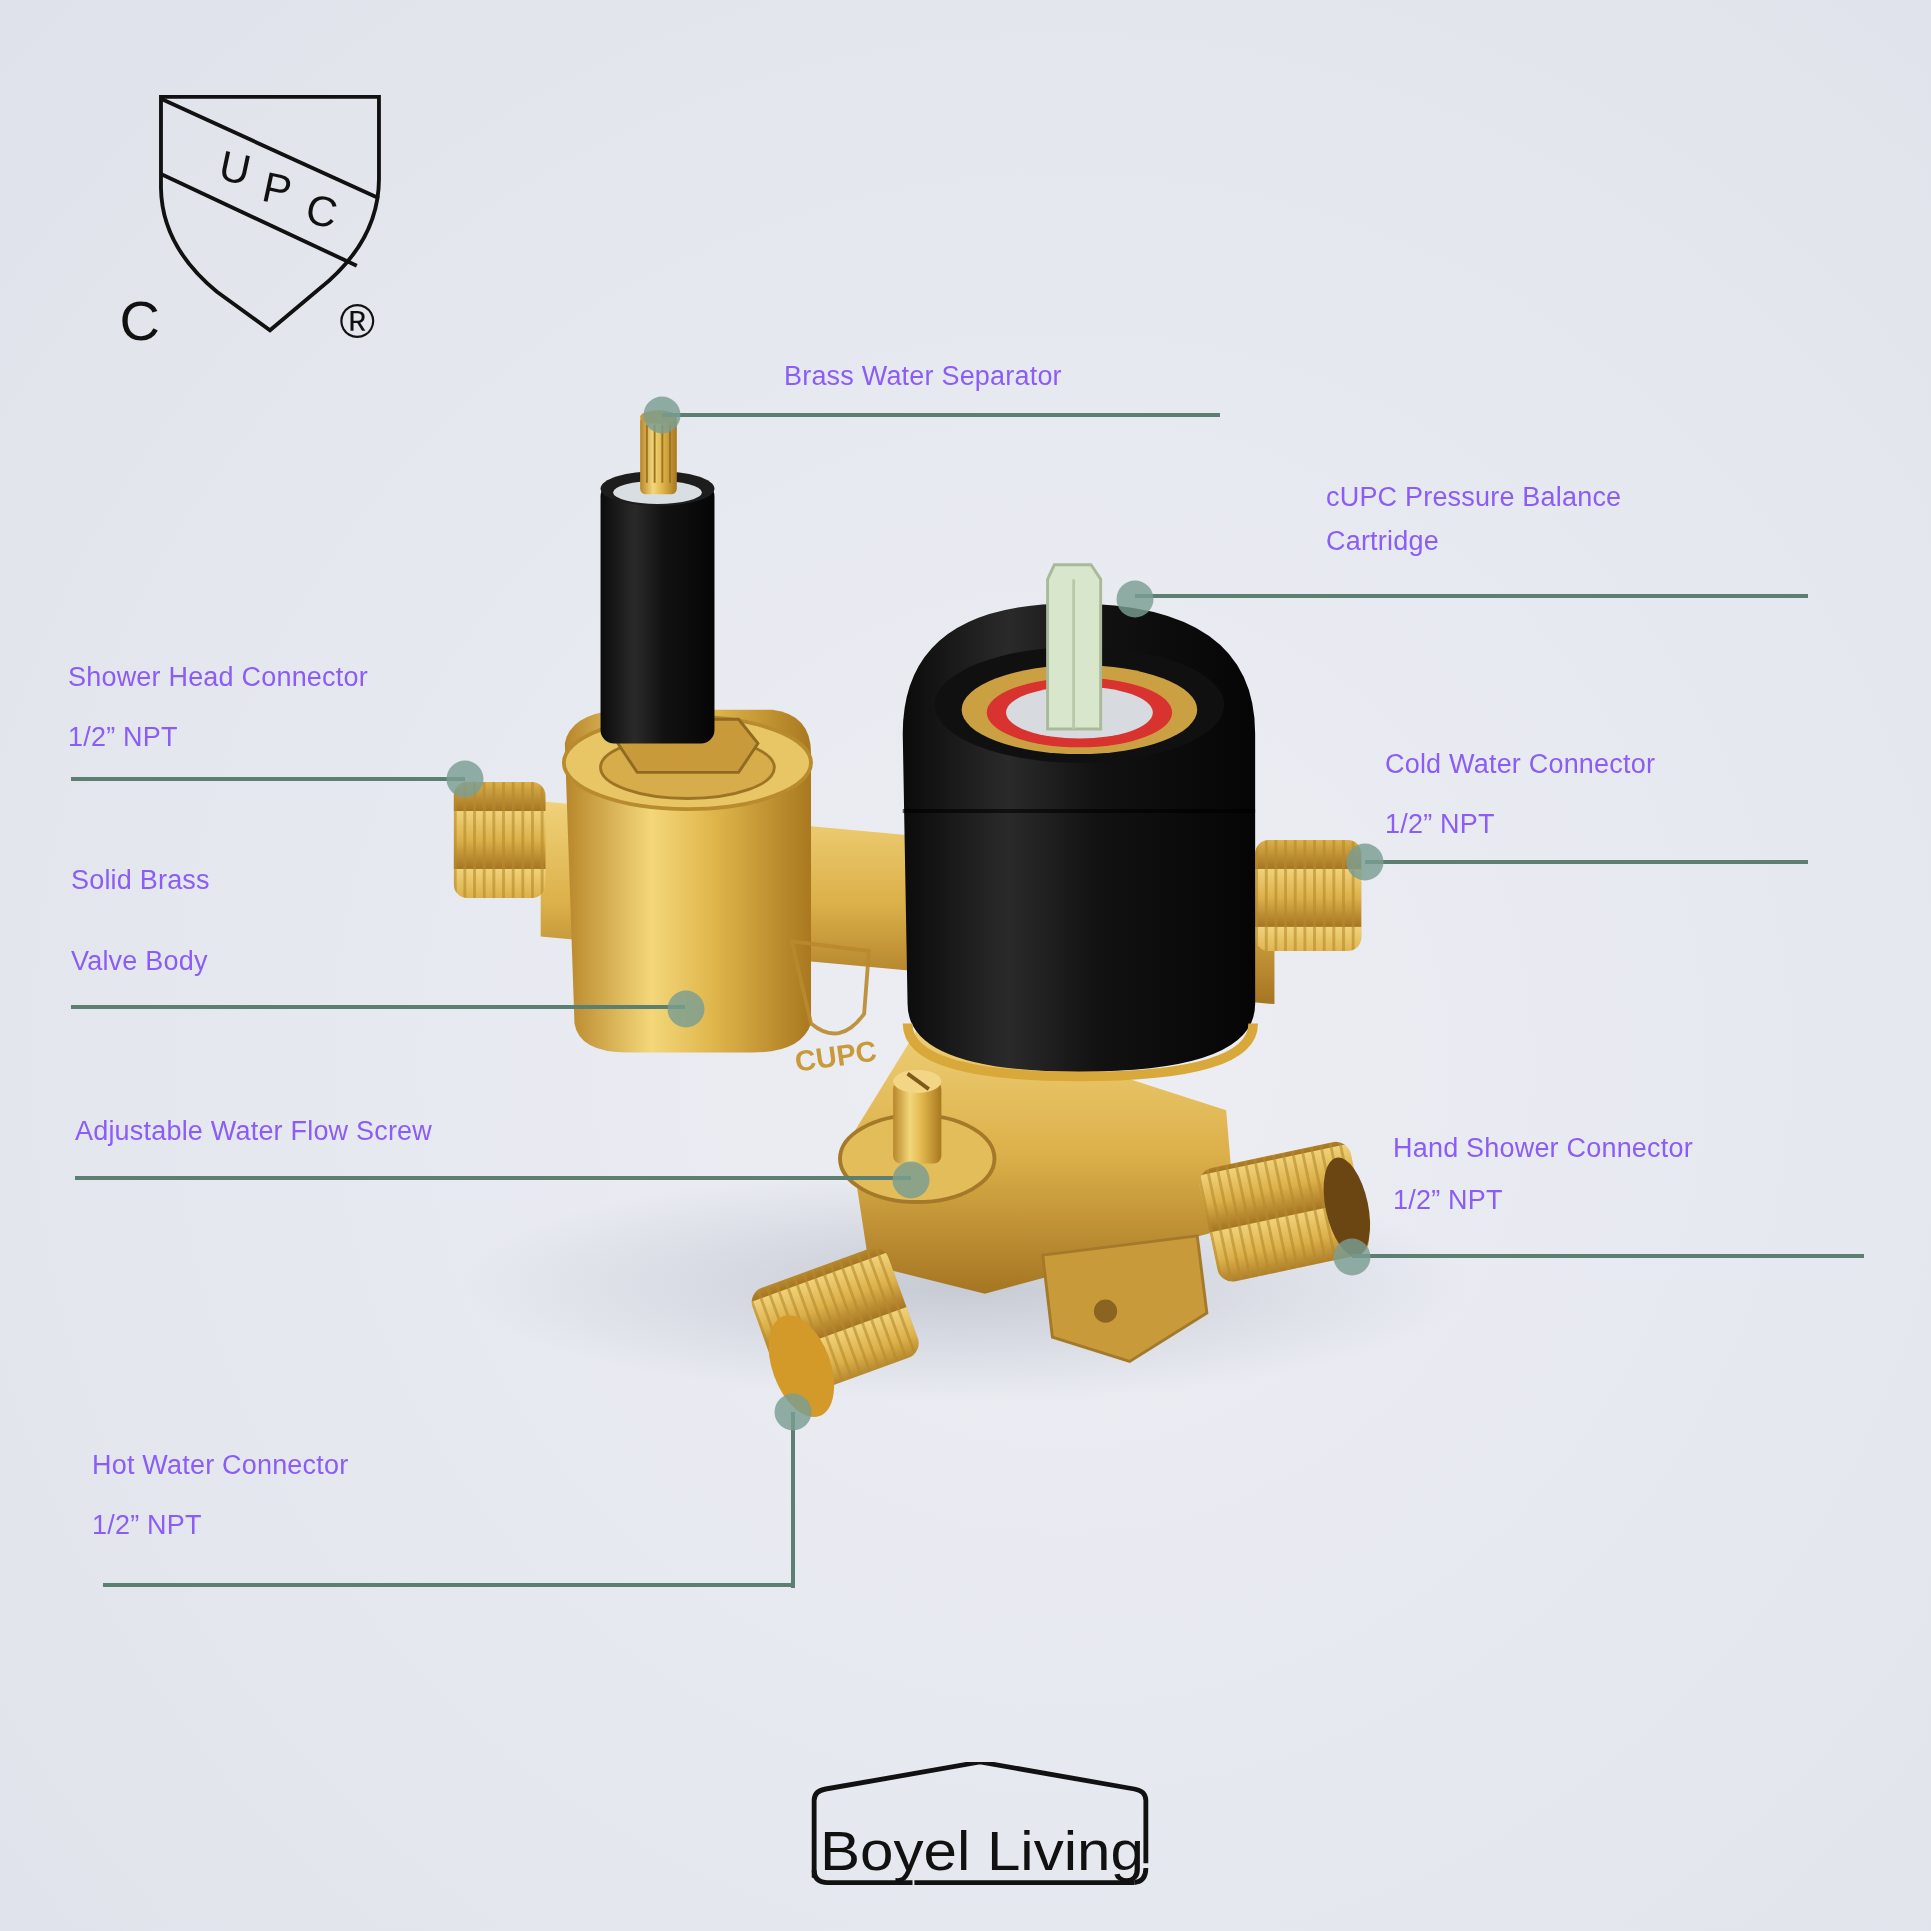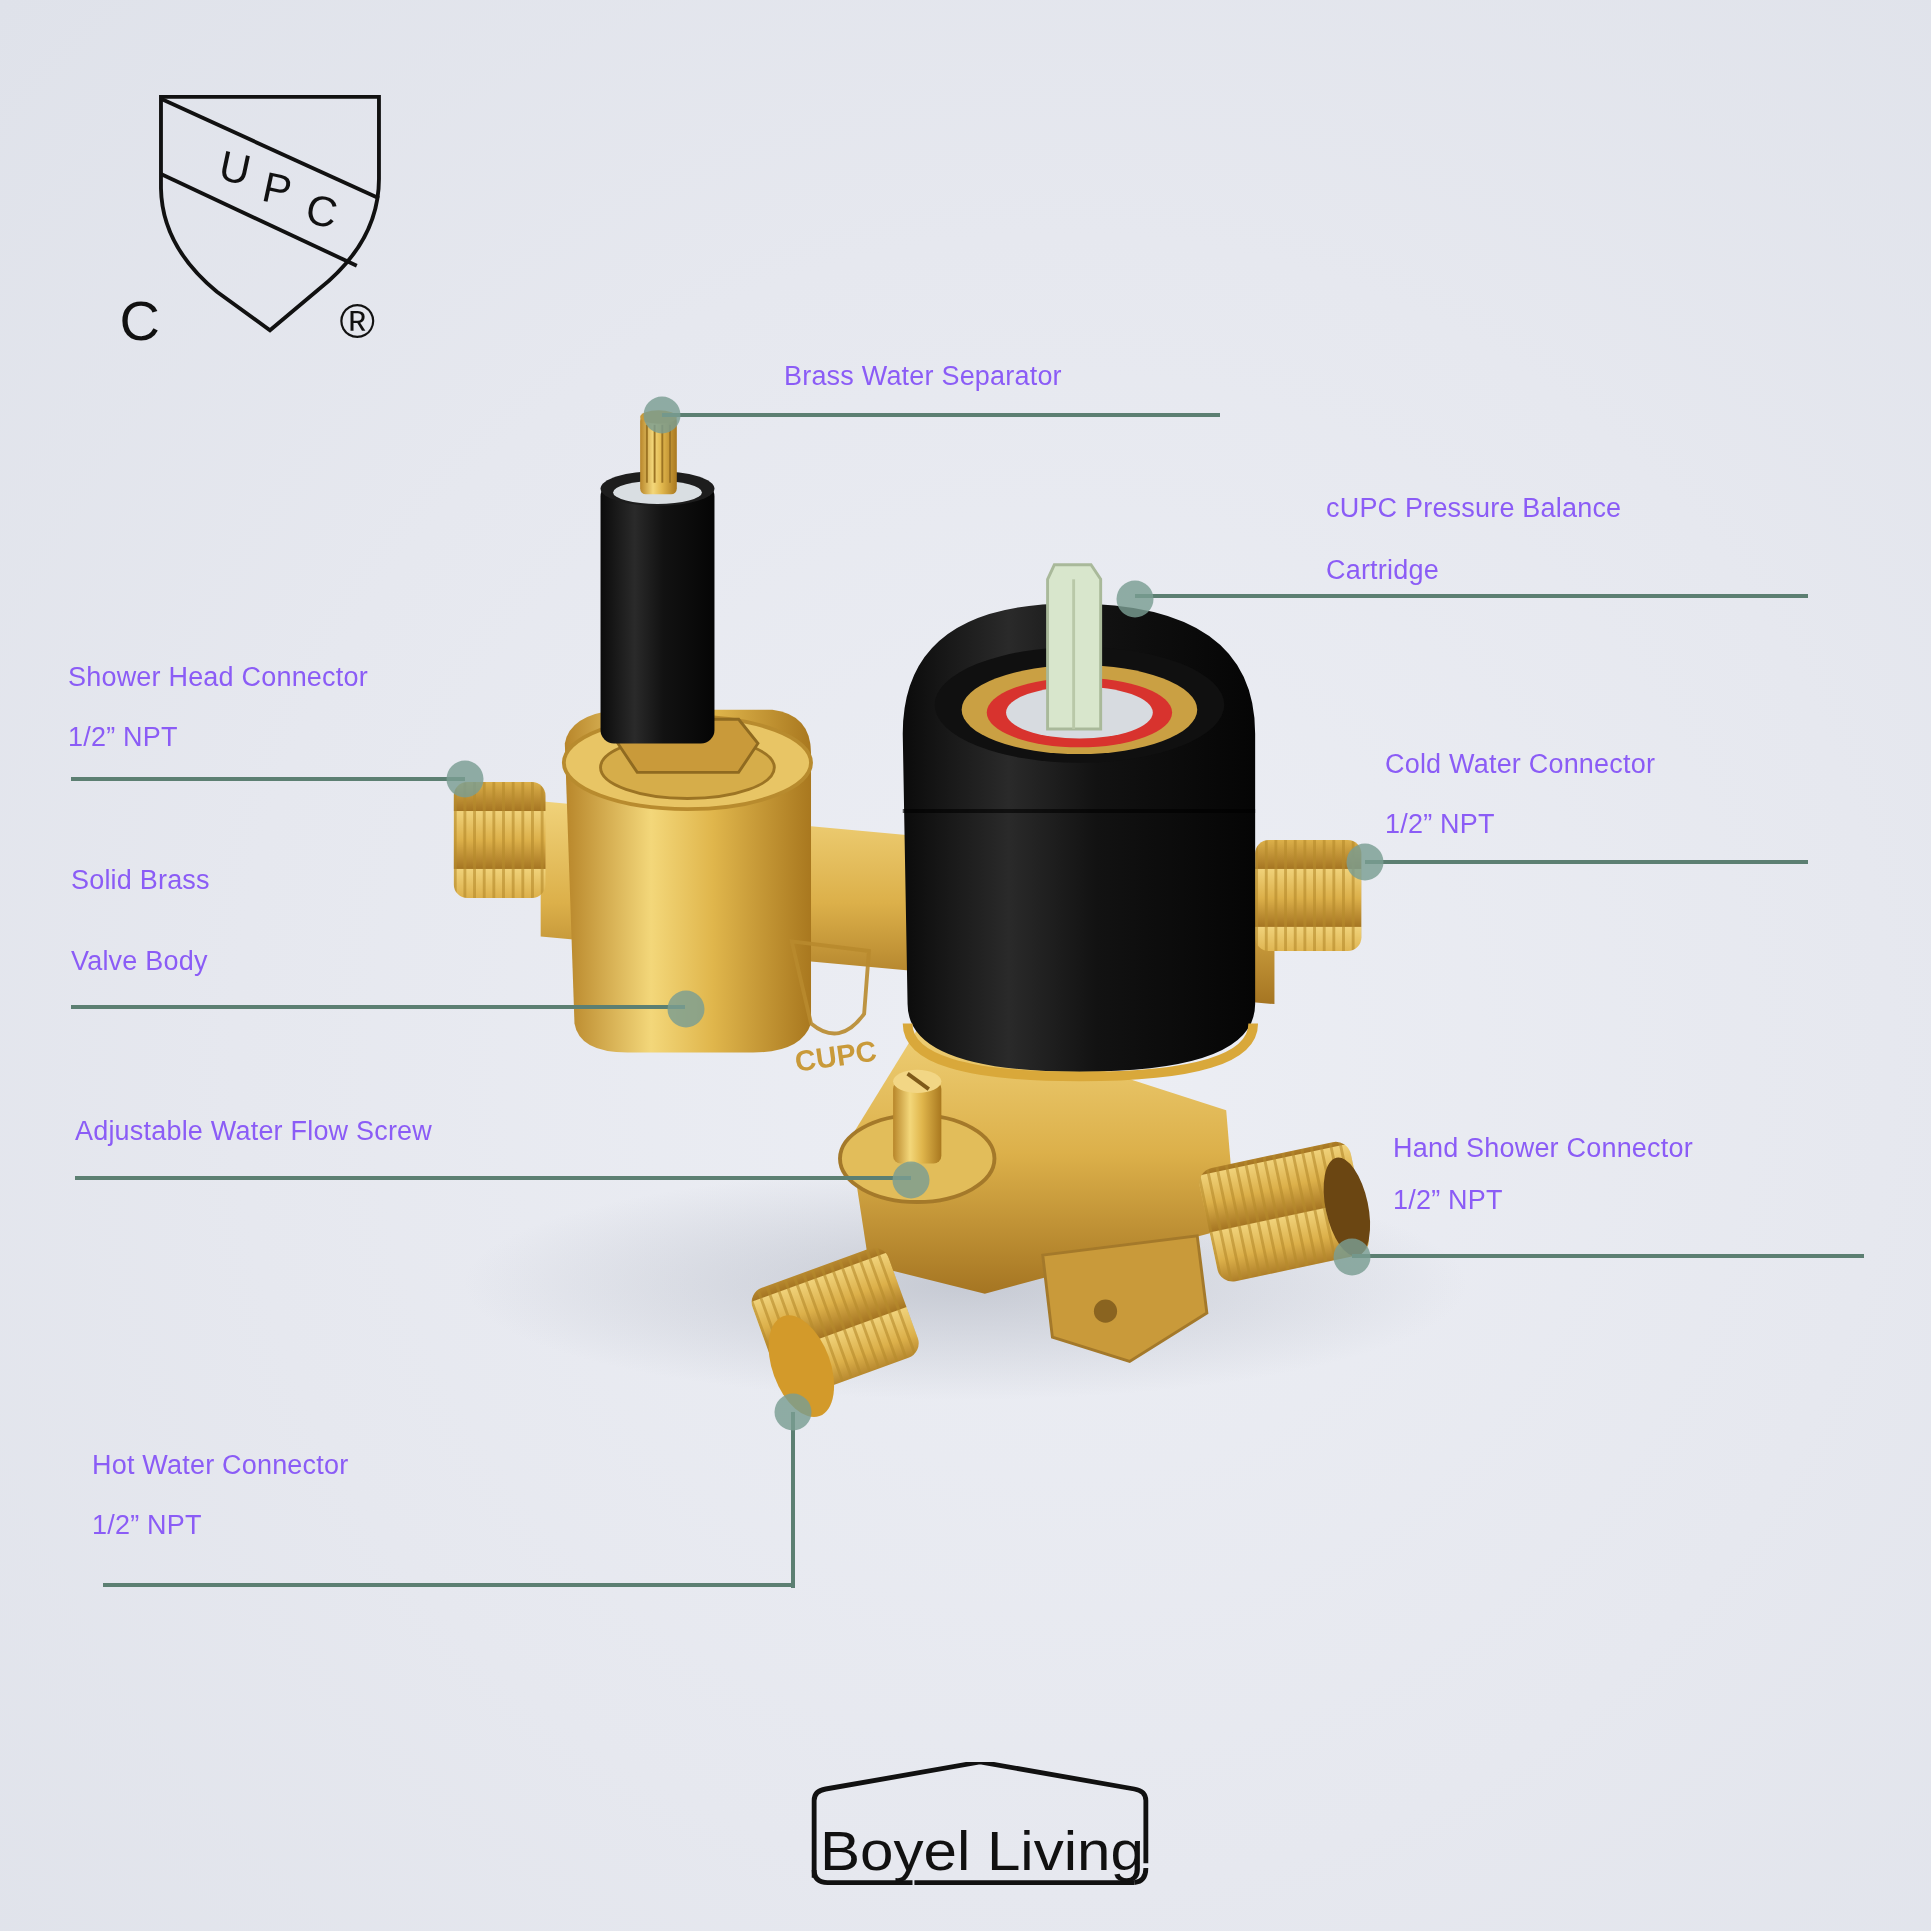--- a/index.html
+++ b/index.html
@@ -124,22 +124,22 @@
   <text x="160" y="117" font-family="Liberation Sans, sans-serif" font-size="44" fill="#111" transform="rotate(12 160 117)">P</text>
   <text x="205" y="140" font-family="Liberation Sans, sans-serif" font-size="44" fill="#111" transform="rotate(12 205 140)">C</text>
   <text x="14" y="262" font-family="Liberation Sans, sans-serif" font-size="58" fill="#111">C</text>
   <text x="242" y="260" font-family="Liberation Sans, sans-serif" font-size="50" fill="#111">®</text>
 </svg>
 
 <div class="label" style="left:784px; top:346px;">Brass Water Separator</div>
 <div class="hline" style="left:662px; top:413px; width:558px;"></div>
 <div class="dot" style="left:662px; top:415px;"></div>
 
-<div class="label" style="left:1326px; top:478px;">cUPC Pressure Balance</div>
-<div class="label" style="left:1326px; top:540px;">Cartridge</div>
+<div class="label" style="left:1326px; top:467px;">cUPC Pressure Balance</div>
+<div class="label" style="left:1326px; top:511px;">Cartridge</div>
 <div class="hline" style="left:1135px; top:594px; width:673px;"></div>
 <div class="dot" style="left:1135px; top:599px;"></div>
 
 <div class="label" style="left:68px; top:647px;">Shower Head Connector</div>
 <div class="label" style="left:68px; top:707px;">1/2” NPT</div>
 <div class="hline" style="left:71px; top:777px; width:394px;"></div>
 <div class="dot" style="left:465px; top:779px;"></div>
 
 <div class="label" style="left:1385px; top:734px;">Cold Water Connector</div>
 <div class="label" style="left:1385px; top:794px;">1/2” NPT</div>

